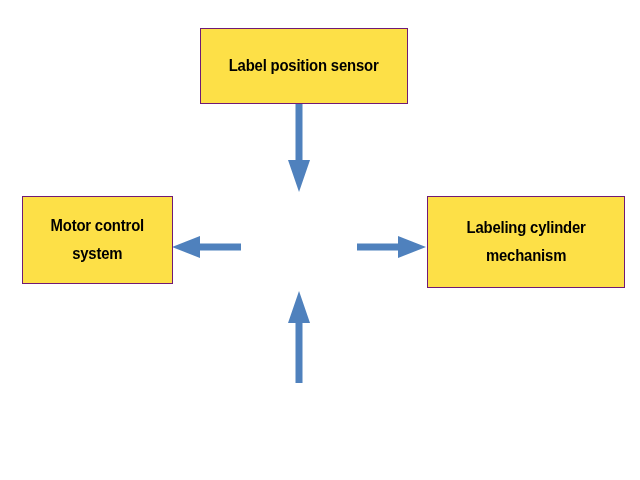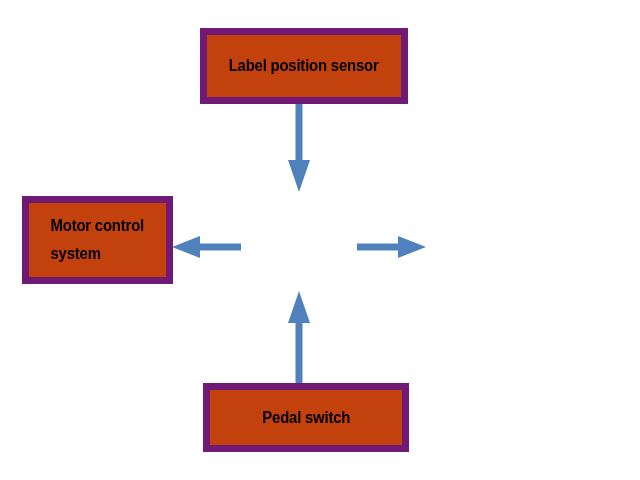--- a/index.html
+++ b/index.html
@@ -21,25 +21,26 @@
     left: 0;
     top: 0;
     width: 640px;
     height: 480px;
   }
 
   
   .node {
     position: absolute;
     box-sizing: border-box;
-    background: #c2410c;
-    border: 7px solid #701a75;
+    background: #fde047;
+    border: 1px solid #701a75;
     display: flex;
     align-items: center;
     justify-content: center;
+    text-align: center;
     z-index: 3;
   }
   .node .node-label {
     display: block;
     color: #000000;
     font-weight: bold;
     font-size: 16px;
     line-height: 1.75;
     letter-spacing: -0.2px;
     white-space: pre-line;
@@ -97,18 +98,19 @@
   <div class="node" id="node-sensor">
     <span class="node-label">Label position sensor</span>
   </div>
 
   <div class="node" id="node-motor">
     <span class="node-label">Motor control
 system</span>
   </div>
 
 
+  <div class="node" id="node-cylinder">
+    <span class="node-label">Labeling cylinder
+mechanism</span>
+  </div>
 
-  <div class="node" id="node-pedal">
-    <span class="node-label">Pedal switch</span>
-  </div>
 
 </div>
 
 </body></html>

